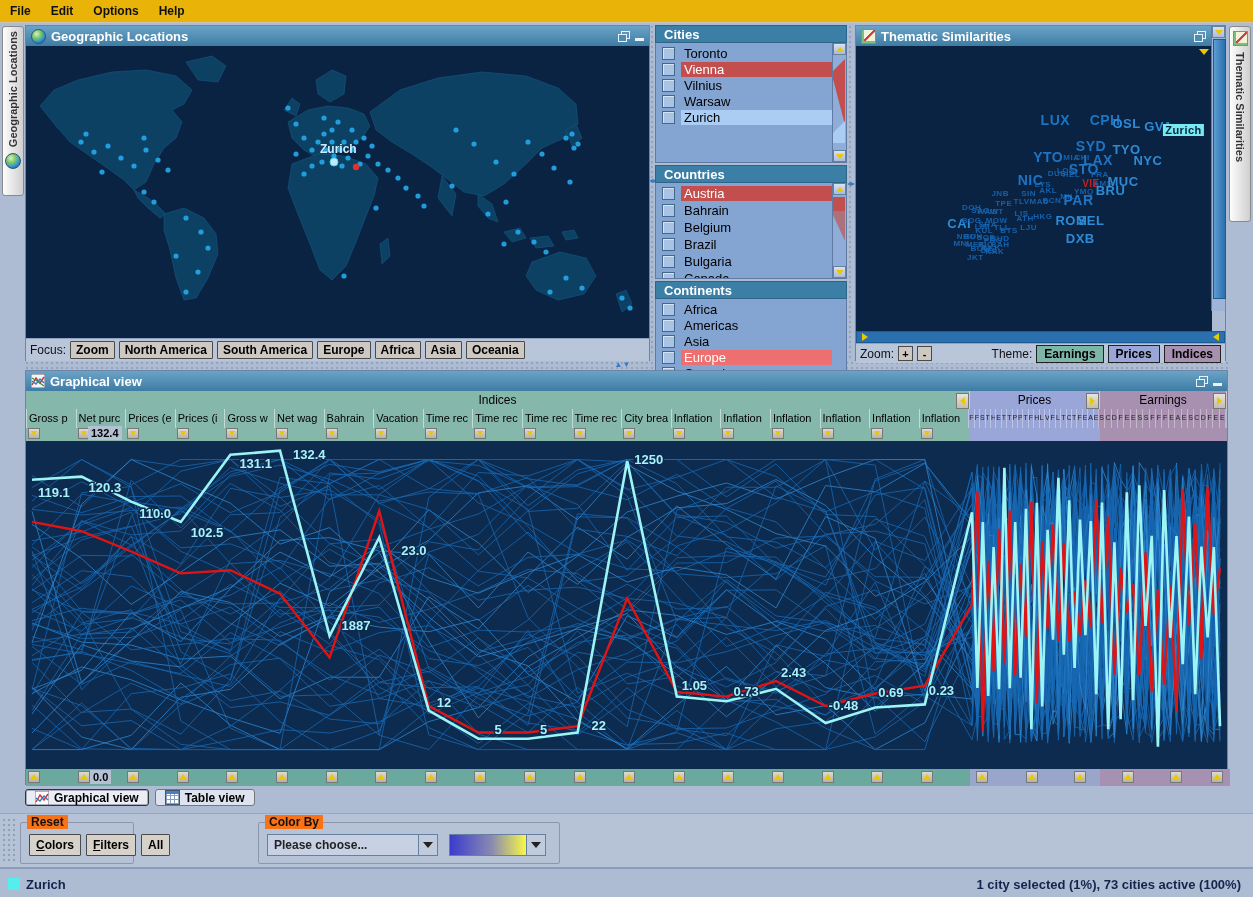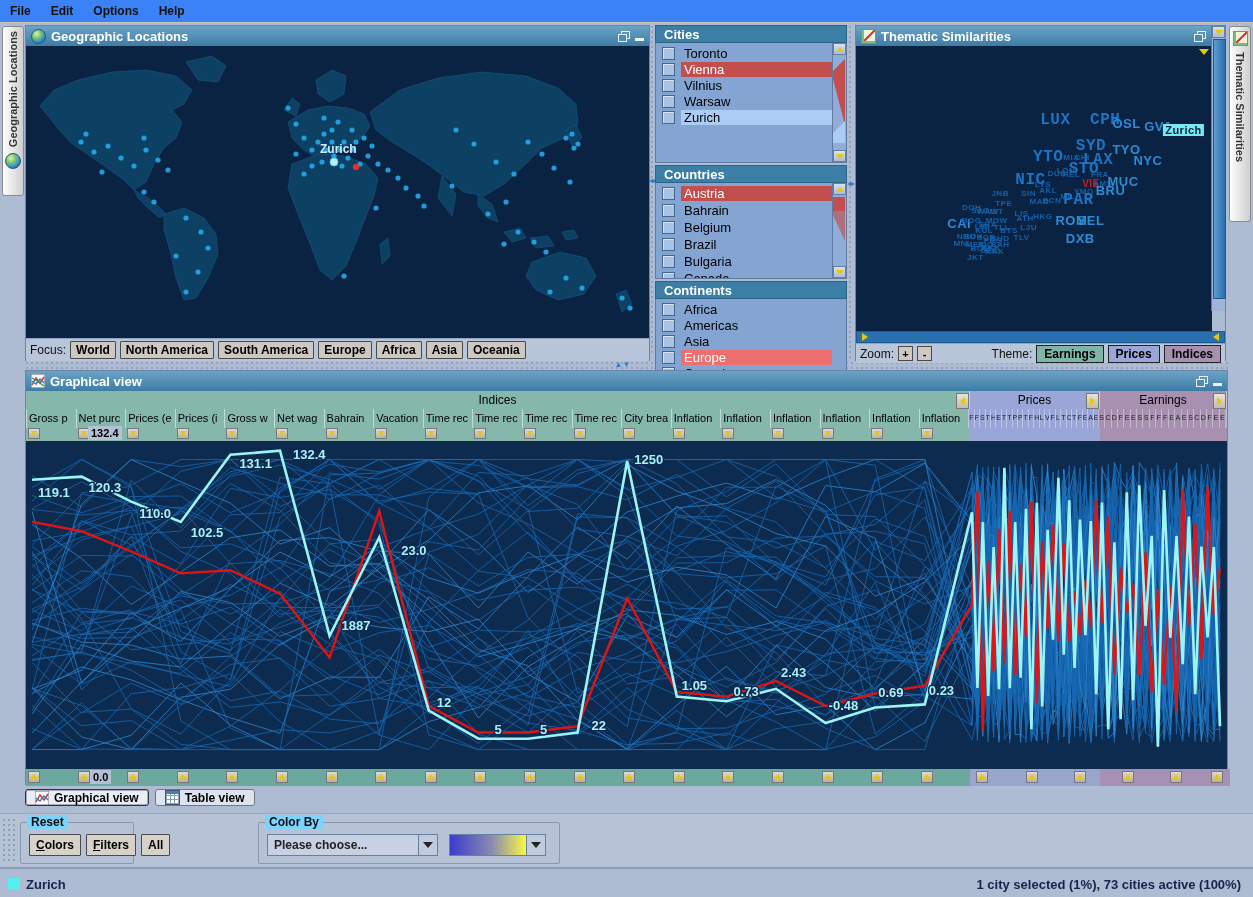--- a/index.html
+++ b/index.html
@@ -1,19 +1,19 @@
 <!DOCTYPE html>
 <html><head>
 <meta charset="utf-8">
 <style>
   html,body{margin:0;padding:0;background:#889;}
   #app{position:relative;width:1253px;height:897px;background:#aebcd3;overflow:hidden;
        font-family:"Liberation Sans",sans-serif;-webkit-font-smoothing:antialiased;}
   
-  .menubar{position:absolute;top:0;left:0;width:100%;height:22px;background:#3b82f6;
+  .menubar{position:absolute;top:0;left:0;width:100%;height:22px;background:#eab308;
            border-bottom:1px solid #c9c5bb;display:flex;align-items:center;font-size:12px;font-weight:bold;color:#111;}
   .menubar .mitem{padding:0 10px;cursor:default;}
   
   .vtab{position:absolute;width:20px;background:linear-gradient(90deg,#fdfdfd,#cfcfcf);
         border:1px solid #8a8a8a;border-radius:3px;display:flex;flex-direction:column;align-items:center;
         font-size:11px;font-weight:bold;color:#333;}
   .vtab .vtxt{writing-mode:vertical-rl;}
   .vtab.left .vtxt{transform:rotate(180deg);}
   .globe{width:14px;height:14px;border-radius:50%;
          background:radial-gradient(circle at 35% 30%,#d8f0c8,#7ec860 35%,#3a9ad0 60%,#1a5a9a 90%);
@@ -52,21 +52,21 @@
   .sarrow{height:12px;background:linear-gradient(#d8e2f0,#aabcd8);border:1px solid #66809f;
           display:flex;align-items:center;justify-content:center;box-sizing:border-box;}
   .sarrow i{display:block;width:0;height:0;border-left:4px solid transparent;border-right:4px solid transparent;}
   .sarrow.up i{border-bottom:5px solid #e8c800;}
   .sarrow.dn i{border-top:5px solid #e8c800;}
   .strack{flex:1;position:relative;overflow:hidden;}
   
   .scatter{position:relative;width:356px;height:285px;background:#0a2342;overflow:hidden;}
   .pt{position:absolute;font-weight:bold;letter-spacing:.5px;transform:translate(-50%,-50%);white-space:nowrap;}
   .pt.s{font-size:8px;color:#1560aa;}
-  .pt.m{font-size:16px;color:#1e74c4;font-family:Liberation Mono, monospace;}
+  .pt.m{font-size:14px;color:#1e74c4;}
   .pt.l{font-size:13px;color:#2f8ad4;}
   .pt.red{font-size:10px;color:#c42020;}
   .pt.sel{font-size:11px;color:#06233f;background:#78e9f2;padding:0 2px;transform:translate(-15%,-50%);}
   .vscroll{position:absolute;top:0;right:0;width:14px;height:285px;background:#9fb4d6;border-left:1px solid #5f7ba4;box-sizing:border-box;}
   .vthumb{position:absolute;top:13px;left:1px;width:11px;height:258px;background:linear-gradient(90deg,#5d9dd2,#2a6fae);border:1px solid #1d5a94;}
   .hscroll{position:relative;height:12px;background:#2a6fae;border:1px solid #1d5a94;box-sizing:border-box;}
   .hends{position:absolute;top:1px;width:12px;height:8px;background:#2a6fae;display:flex;align-items:center;justify-content:center;}
   .themebar{height:19px;display:flex;align-items:center;gap:4px;padding:0 4px;background:#b9c5d9;font-size:12px;color:#111;border-top:1px solid #8fa2bf;}
   .zbtn{width:15px;height:15px;background:#cdc9c2;border:1px solid #4a4a4a;font-weight:bold;font-size:11px;line-height:12px;text-align:center;padding:0;}
   .thbtn{border:1px solid #222;font-weight:bold;font-size:12px;padding:1px 7px;color:#000;}
@@ -100,21 +100,21 @@
   .vt.sel{background:#e9eef6;border:1px solid #333;box-shadow:inset 0 0 0 1px #aab;}
   .tblicon{width:13px;height:13px;background:#fff;border:1px solid #456;
      background-image:linear-gradient(#4a7ec0 0 3px,transparent 3px),
        repeating-linear-gradient(90deg,#88a0c0 0 1px,transparent 1px 4px),
        repeating-linear-gradient(#88a0c0 0 1px,transparent 1px 4px);}
   
   .toolbar{position:absolute;left:0;top:813px;width:100%;height:54px;background:#b6c2d6;border-top:1px solid #98a6c0;}
   .grip{position:absolute;left:2px;top:4px;width:14px;height:46px;
         background-image:radial-gradient(circle at 2px 2px,#8fa0ba 1px,transparent 1.4px);background-size:5px 5px;}
   .tgroup{position:absolute;top:8px;height:40px;border:1px solid #8a97ad;border-radius:2px;}
-  .tgroup .legend{position:absolute;top:-8px;left:6px;background:#7dd3fc;padding:0 4px;font-size:12px;font-weight:bold;color:#111;}
+  .tgroup .legend{position:absolute;top:-8px;left:6px;background:#f97316;padding:0 4px;font-size:12px;font-weight:bold;color:#111;}
   .tgrow{display:flex;align-items:center;gap:5px;height:100%;padding:4px 8px 0;box-sizing:border-box;}
   .tbtn{background:#d6d2ca;border:1px solid #4a4a4a;border-radius:1px;font-size:12px;font-weight:bold;color:#000;padding:3px 6px;}
   .swatch{width:26px;height:24px;border:1px solid #333;box-shadow:inset 0 0 0 1px #fff;}
   .combo{display:flex;border-radius:9px;}
   .combofield{width:152px;height:22px;background:#c7d1e3;border:1px solid #66809f;font-size:12px;font-weight:bold;color:#222;
               display:flex;align-items:center;padding:0 6px;box-sizing:border-box;}
   .combobtn{width:19px;height:22px;background:#c0cbde;border:1px solid #66809f;border-left:none;display:flex;align-items:center;justify-content:center;box-sizing:border-box;}
   .combobtn i{width:0;height:0;border-left:5px solid transparent;border-right:5px solid transparent;border-top:6px solid #222;}
   .gradfield{width:78px;height:22px;border:1px solid #66809f;box-sizing:border-box;}
   .statusbar{position:absolute;left:0;top:867px;width:100%;height:30px;background:#aebcd3;border-top:2px solid #8d9cba;
@@ -253,21 +253,21 @@
           <circle cx="604" cy="262" r="2.6" fill="#24a2e4" opacity="0.95"></circle>
           <circle cx="546" cy="88" r="2.6" fill="#24a2e4" opacity="0.95"></circle>
           <circle cx="552" cy="98" r="2.6" fill="#24a2e4" opacity="0.95"></circle>
           <circle cx="330" cy="121" r="3.2" fill="#e03030"></circle>
           <circle cx="308" cy="116" r="4" fill="#bfe9ff" stroke="#5ad0f0"></circle>
           <text x="294" y="107" fill="#cdeeff" font-size="12" font-weight="bold">Zurich</text>
         </svg>
     </div>
     <div class="focusbar" id="focusbar">
       <span>Focus:</span>
-    <button class="fbtn">World</button>
+    <button class="fbtn">Zoom</button>
         <button class="fbtn">North America</button>
         <button class="fbtn">South America</button>
         <button class="fbtn">Europe</button>
         <button class="fbtn">Africa</button>
         <button class="fbtn">Asia</button>
         <button class="fbtn">Oceania</button>
       </div>
   </div>
 
   <div class="split" style="left:650px;top:25px;width:5px;height:331px;">
@@ -418,21 +418,21 @@
           <span class="pt red" style="left: 66%; top: 48%;">VIE</span>
           <span class="pt l" style="left: 75%; top: 47.5%;">MUC</span>
           <span class="pt s" style="left: 52.5%; top: 48.5%;">LYS</span>
           <span class="pt s" style="left: 54%; top: 50.5%;">AKL</span>
           <span class="pt s" style="left: 48.5%; top: 51.5%;">SIN</span>
           <span class="pt s" style="left: 64%; top: 51%;">YMQ</span>
           <span class="pt l" style="left: 71.5%; top: 50.5%;">BRU</span>
           <span class="pt s" style="left: 59.5%; top: 52.5%;">MIL</span>
           <span class="pt s" style="left: 40.5%; top: 51.5%;">JNB</span>
           <span class="pt s" style="left: 41.5%; top: 55%;">TPE</span>
-          <span class="pt s" style="left: 46.5%; top: 54.5%; margin-top: 36px;">TLV</span>
+          <span class="pt s" style="left: 46.5%; top: 54.5%;">TLV</span>
           <span class="pt s" style="left: 51.5%; top: 54.5%;">MAD</span>
           <span class="pt s" style="left: 55%; top: 54%;">BCN</span>
           <span class="pt m" style="left: 62.5%; top: 54%;">PAR</span>
           <span class="pt s" style="left: 32.5%; top: 56.5%;">DOH</span>
           <span class="pt s" style="left: 35%; top: 57.5%;">SAO</span>
           <span class="pt s" style="left: 37%; top: 57.8%;">WAW</span>
           <span class="pt s" style="left: 39.5%; top: 58%;">IST</span>
           <span class="pt s" style="left: 46.5%; top: 58.5%;">LIS</span>
           <span class="pt s" style="left: 47.5%; top: 60.5%;">ATH</span>
           <span class="pt s" style="left: 52.5%; top: 59.5%;">HKG</span>

